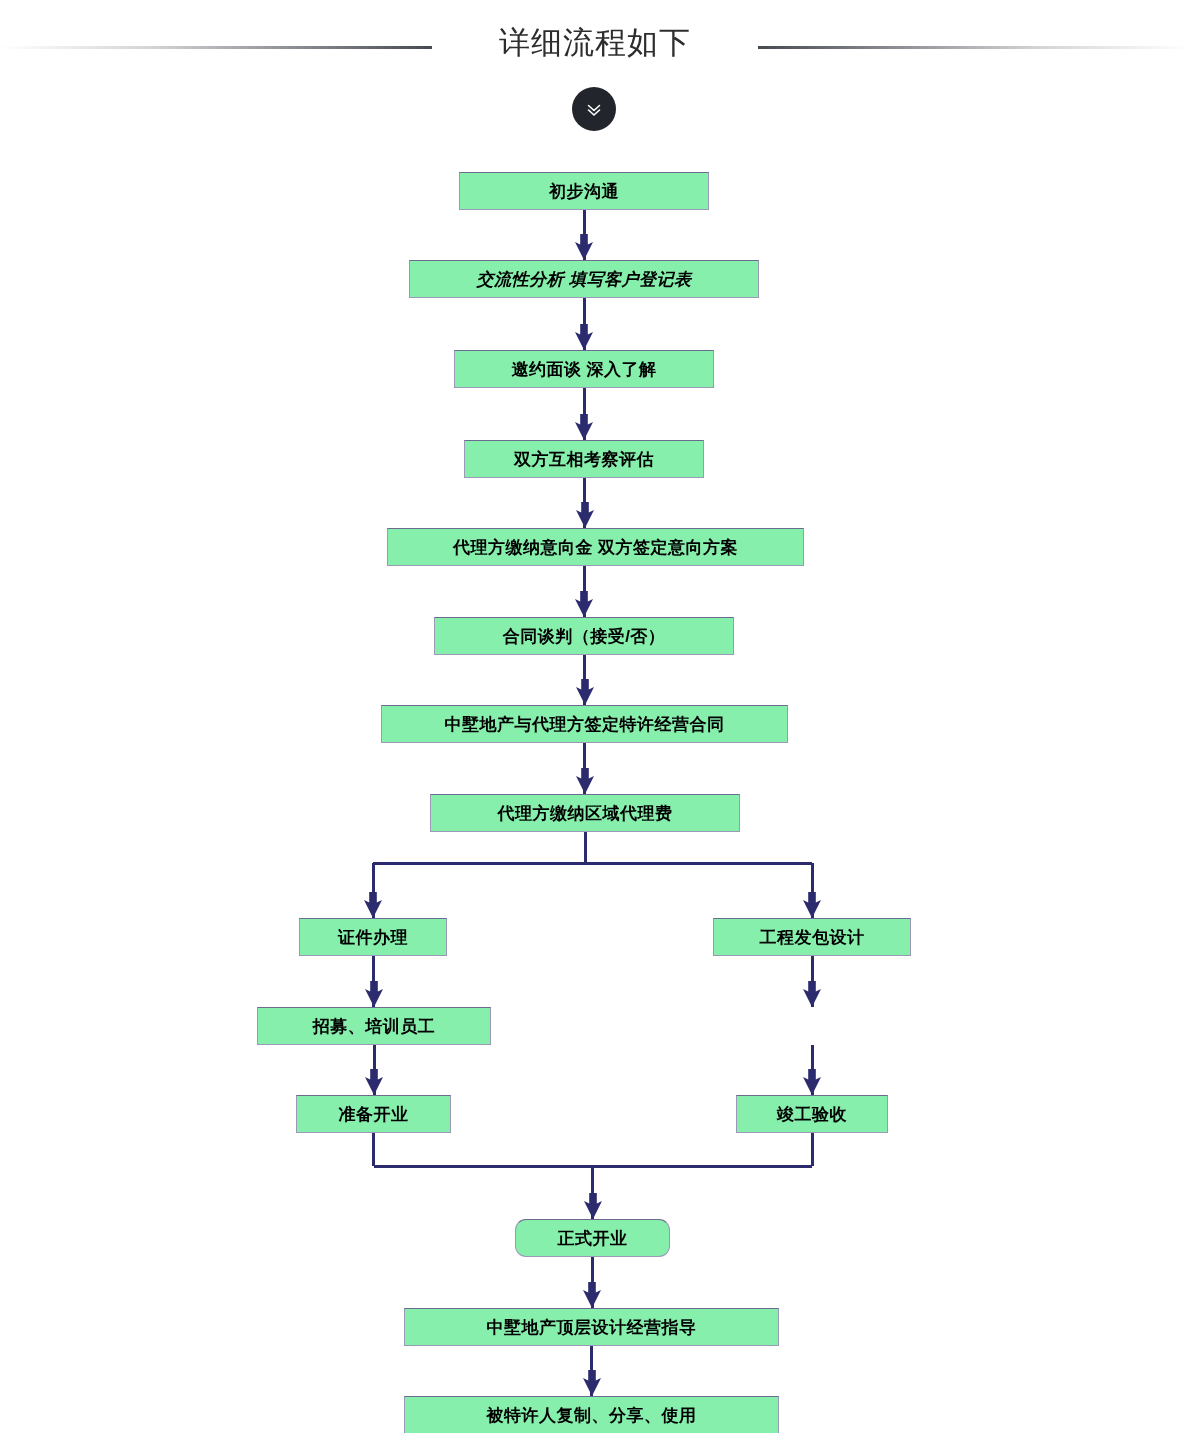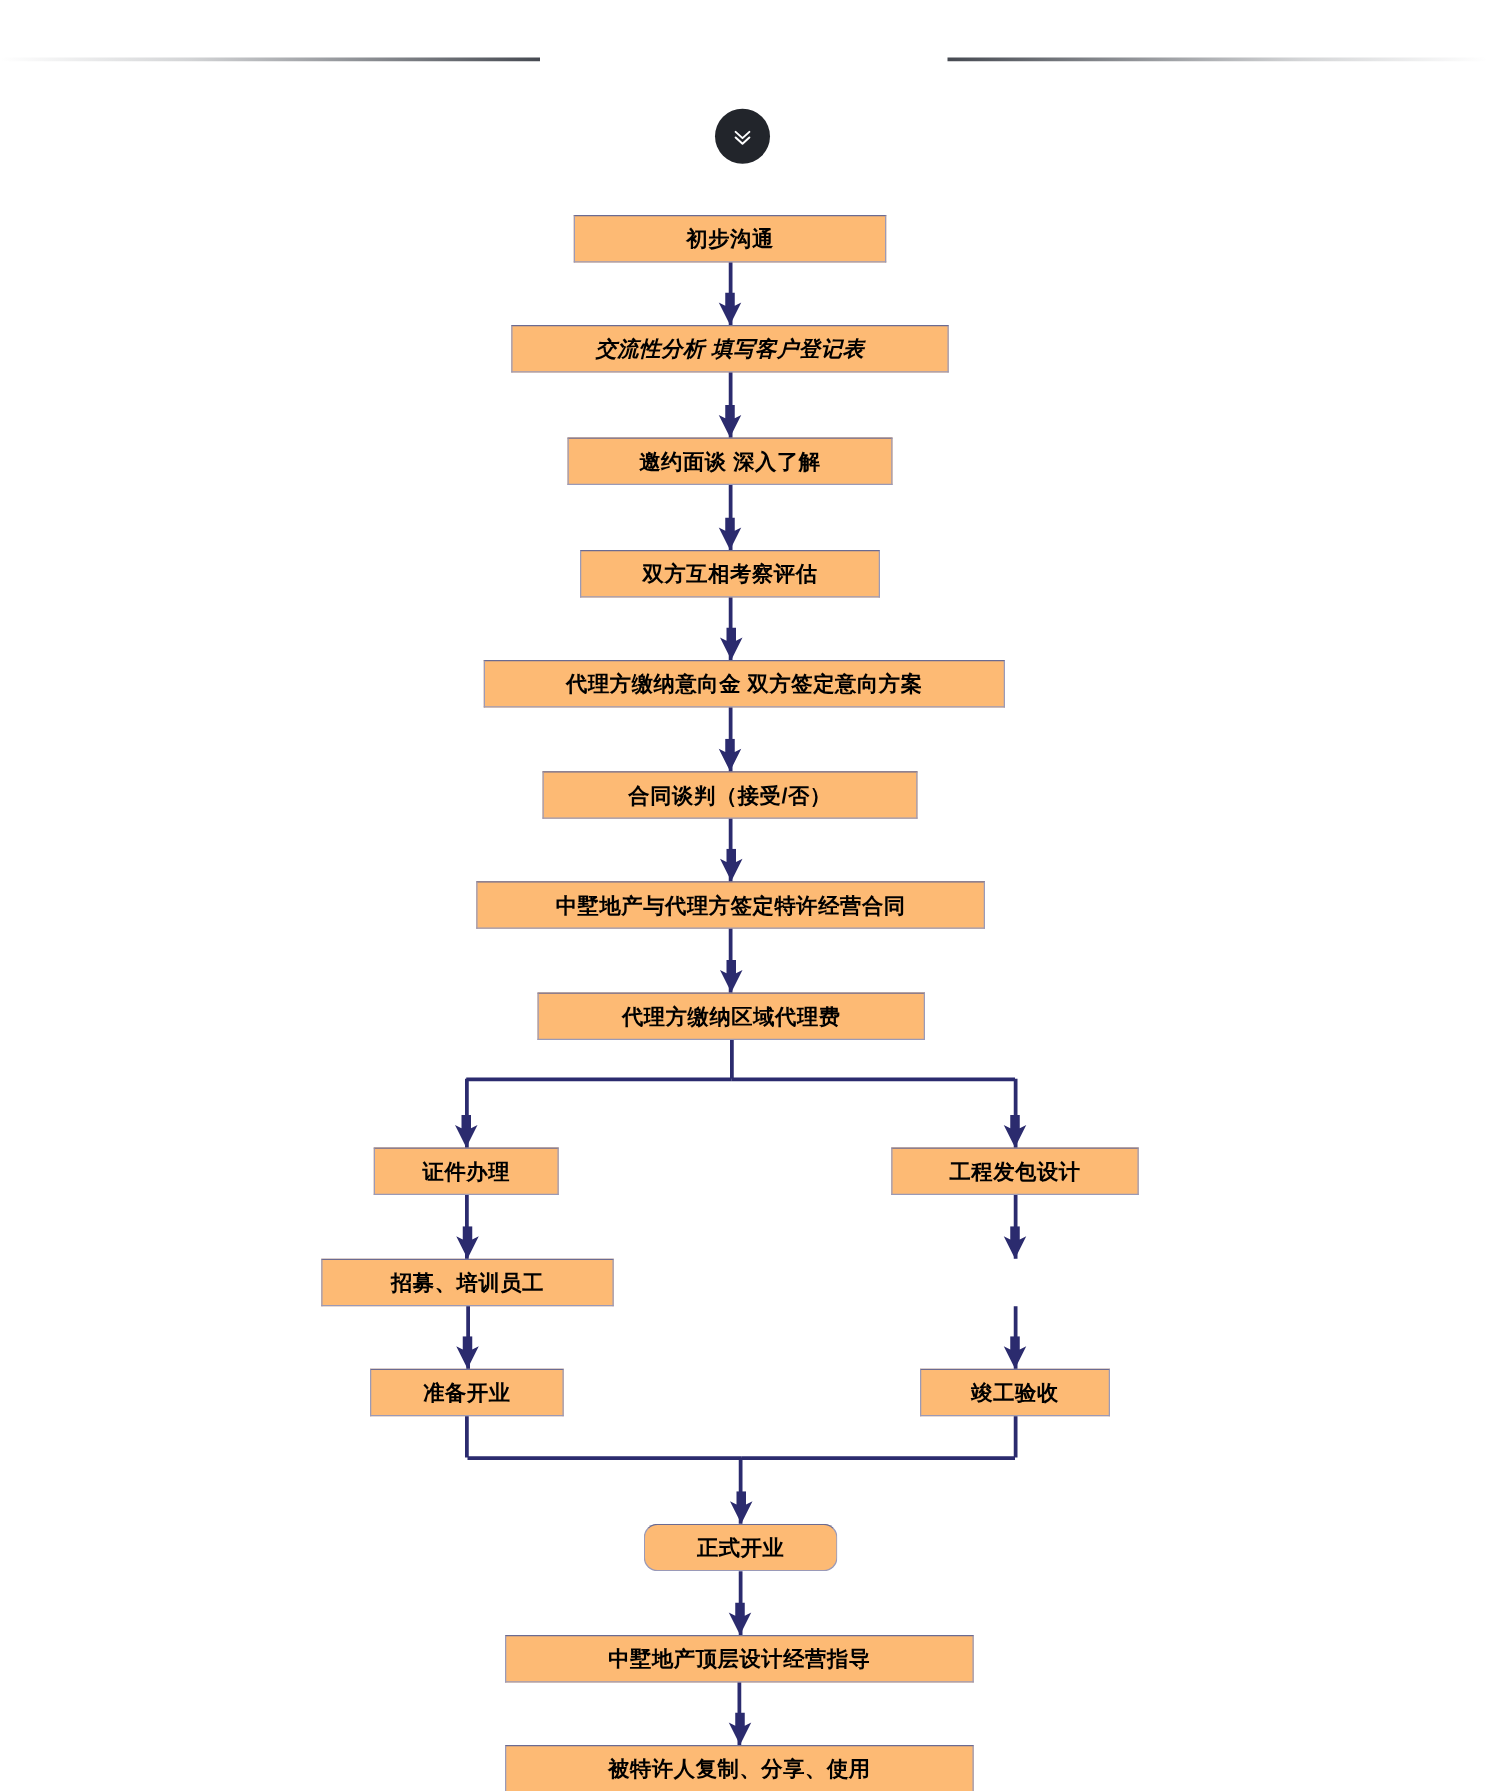--- a/index.html
+++ b/index.html
@@ -73,21 +73,21 @@
   .flow {
     position: absolute;
     left: 0;
     top: 0;
     width: 1190px;
     height: 1433px;
   }
   .node {
     position: absolute;
     box-sizing: border-box;
-    background: #fdba74;
+    background: #86efac;
     border: 1px solid #9a9ab8;
     border-top-color: #6b6b92;
     display: flex;
     align-items: center;
     justify-content: center;
     color: #000000;
     font-weight: bold;
     font-size: 17px;
     line-height: 1;
     letter-spacing: 0.5px;
@@ -107,20 +107,21 @@
   .arrow svg { display: block; }
 </style>
 </head>
 <body>
 
 <div id="page">
 
   <div class="header">
     <div class="rule rule-left"></div>
     <div class="rule rule-right"></div>
+    <div class="page-title">详细流程如下</div>
     <div class="scroll-badge">
       <svg width="22" height="22" viewBox="0 0 22 22" aria-hidden="true">
         <path d="M5.5 7.5 L11 12.5 L16.5 7.5" fill="none" stroke="#ffffff" stroke-width="1.6" stroke-linecap="round" stroke-linejoin="round"></path>
         <path d="M5.5 12 L11 17 L16.5 12" fill="none" stroke="#ffffff" stroke-width="1.6" stroke-linecap="round" stroke-linejoin="round"></path>
       </svg>
     </div>
   </div>
 
   <div class="flow" id="flow-layer">
       <div class="node" style="left: 459px; top: 172px; width: 250px; height: 38px;">

